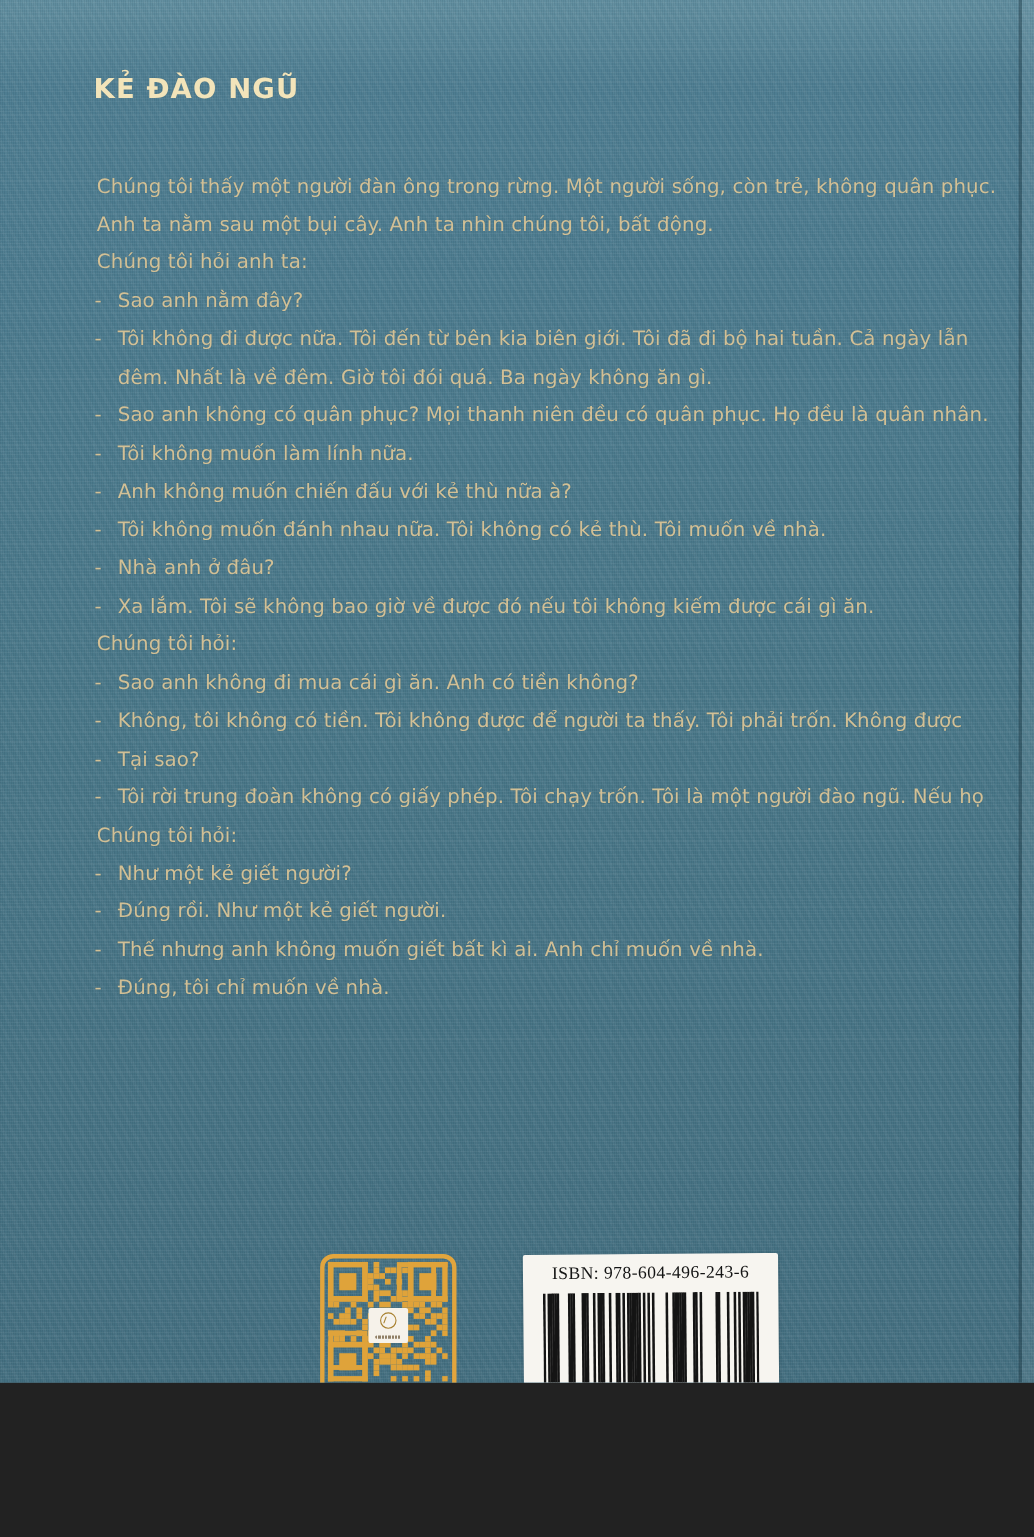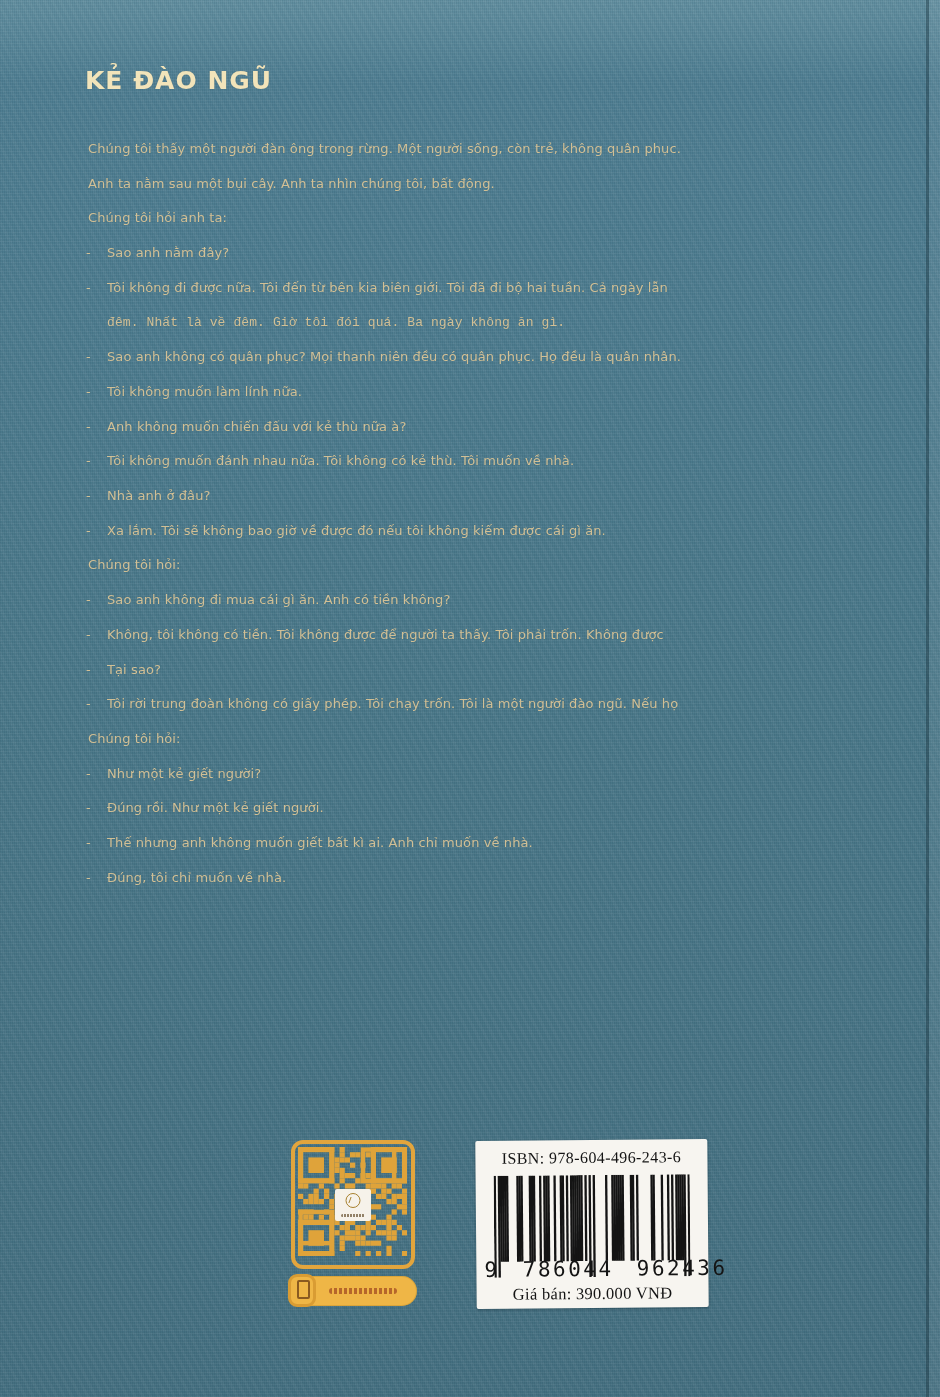--- a/index.html
+++ b/index.html
@@ -1,45 +1,45 @@
 <!DOCTYPE html>
 <html><head>
 <meta charset="utf-8">
 <style>
   html,body{margin:0;padding:0;background:#222;}
   #cover{
     position:relative;
-    width:940px;height:1397px;
+    width:940px;height:1257px;
     overflow:hidden;
     font-family:"DejaVu Sans","Liberation Sans",sans-serif;
     background-color:#4b7a8e;
     background-image:
       repeating-linear-gradient(0deg, rgba(255,255,255,.05) 0 1px, rgba(0,0,0,0) 1px 3px),
       repeating-linear-gradient(90deg, rgba(8,30,42,.07) 0 1px, rgba(0,0,0,0) 1px 2px),
       repeating-linear-gradient(63deg, rgba(255,255,255,.03) 0 3px, rgba(0,0,0,0) 3px 7px),
       linear-gradient(180deg,#608d9e 0%, #4e7d91 6%, #497788 50%, #446f80 100%);
   }
   .edge-line{position:absolute;top:0;bottom:0;left:926px;width:3px;background:rgba(22,44,56,.38);}
   .edge-light{position:absolute;top:0;bottom:0;left:929px;right:0;background:rgba(255,255,255,.06);}
 
   .title{
     position:absolute;left:85px;top:66px;
     font-size:25px;font-weight:800;letter-spacing:1px;
     color:#f2e4ba;text-shadow:0 0 1px rgba(0,0,0,.2);
   }
   .body-text{
-    position:absolute;left:85px;top:132px;width:800px;
-    font-size:13px;line-height:34.7px;
+    position:absolute;left:85px;top:153px;width:800px;
+    font-size:18px;line-height:34.7px;
     color:#d9c497;text-shadow:0 0 1px rgba(30,50,60,.25);
     letter-spacing:.1px;
   }
   .body-text .line{white-space:nowrap;opacity:.95;}
   .line.dialogue{position:relative;padding-left:22px;}
   .line.dialogue .dash{position:absolute;left:1px;}
-  .line.continuation{padding-left:22px;font-family:Liberation Mono, monospace;}
+  .line.continuation{padding-left:22px;}
   .line.narration{padding-left:3px;}
 
   
   .qr-frame{
     position:absolute;left:291px;top:1140px;width:124px;height:129px;
     border:4px solid #e2a53d;border-radius:12px;box-sizing:border-box;
   }
   .qr-frame svg{position:absolute;left:3px;top:3px;}
   .qr-center{
     position:absolute;left:50%;top:50%;width:36px;height:32px;

